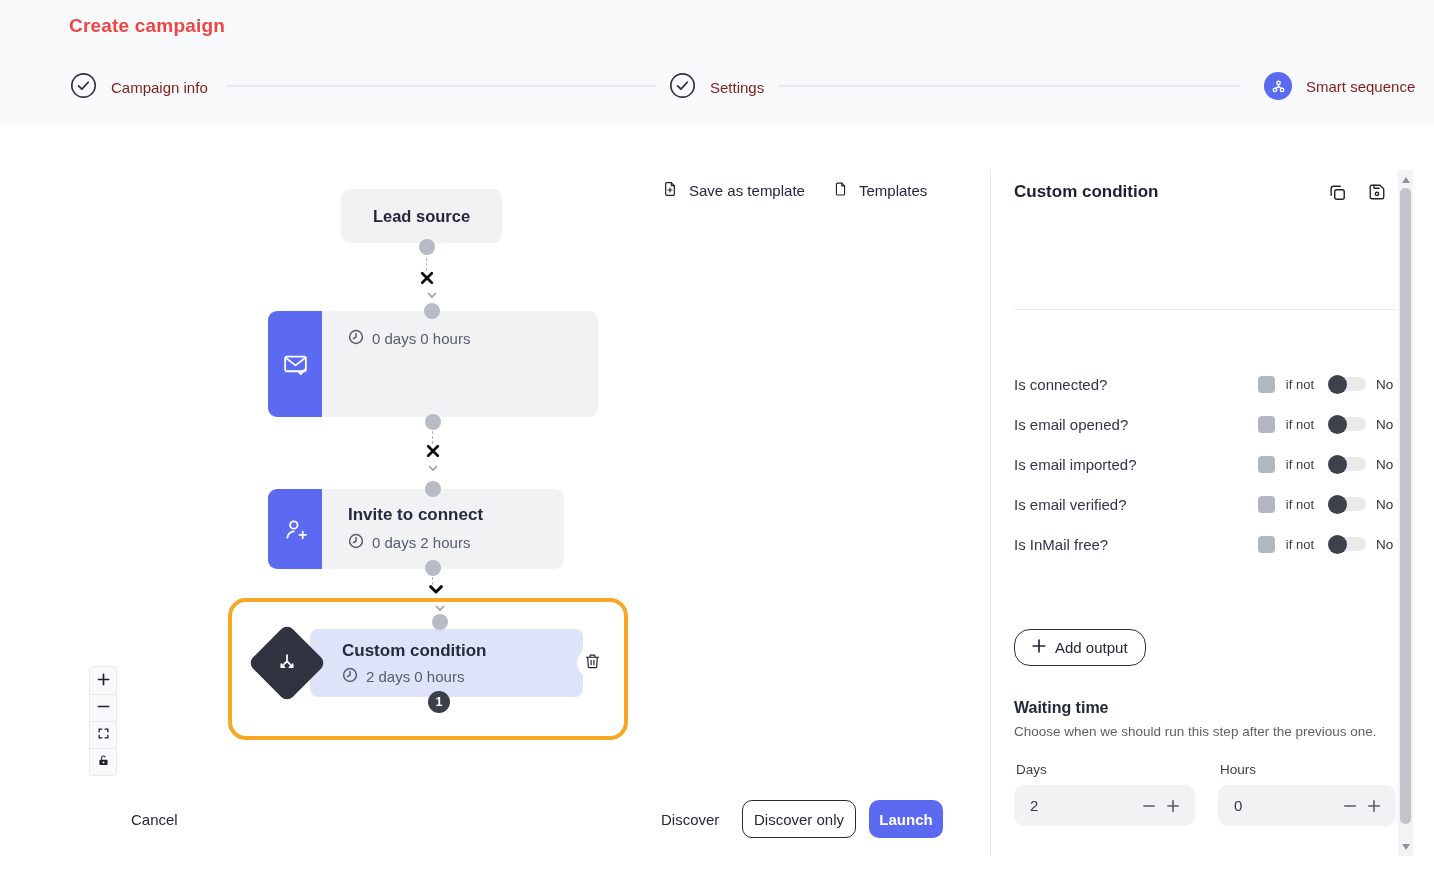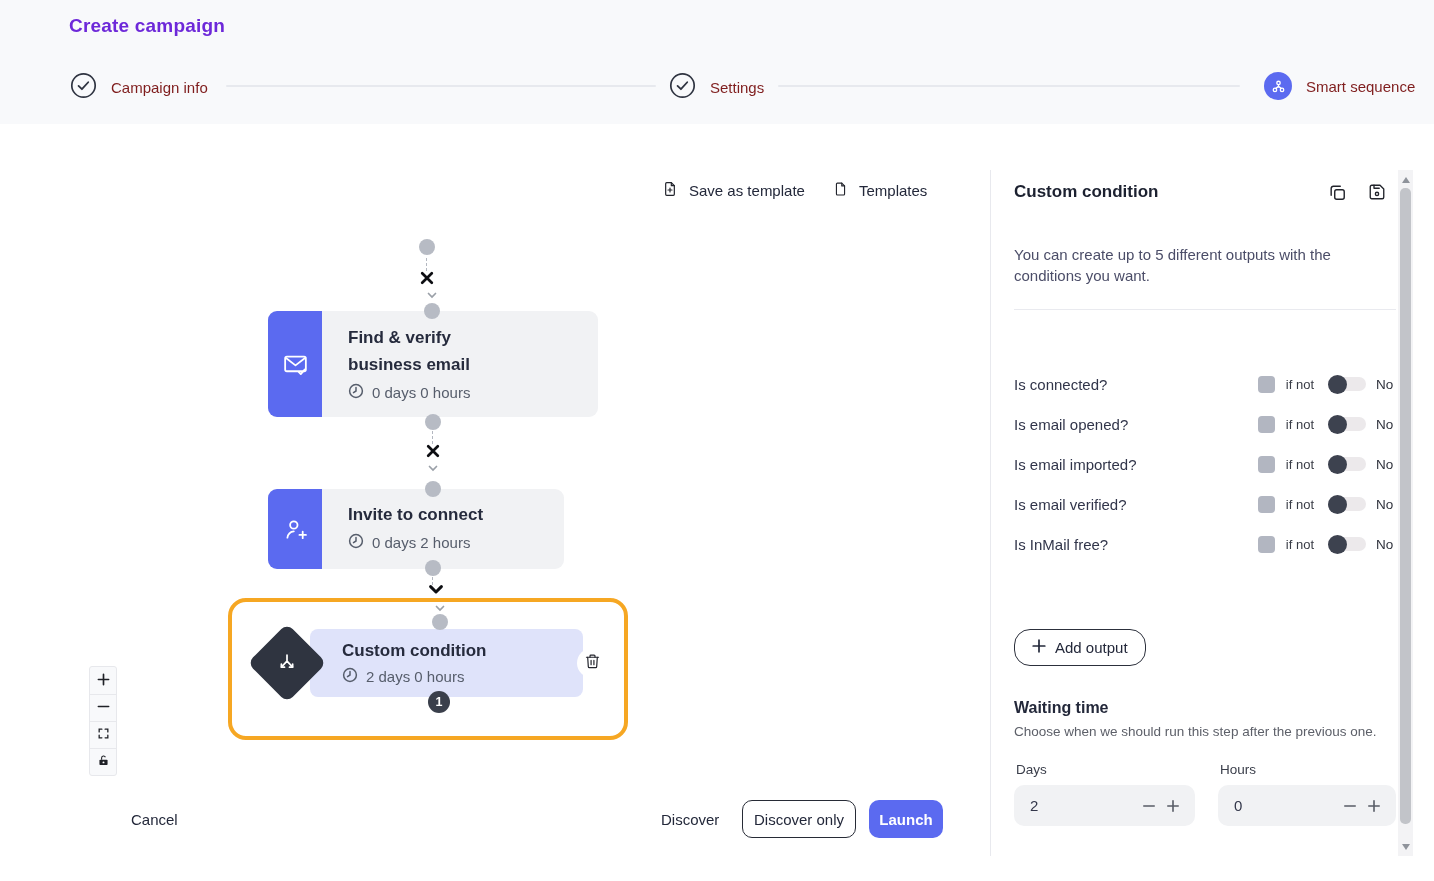--- a/index.html
+++ b/index.html
@@ -4,21 +4,21 @@
 <style>
   html,body{margin:0;padding:0;background:#fff;}
   *{box-sizing:border-box;}
   #app{
     position:relative;width:1434px;height:881px;overflow:hidden;
     font-family:"Liberation Sans",sans-serif;color:#23283a;background:#ffffff;
   }
 
   
   .hdr{position:absolute;left:0;top:0;width:1434px;height:124px;background:#f8f9fb;}
-  .hdr-title{position:absolute;left:69px;top:15px;font-size:19px;font-weight:700;color:#6d28d9;letter-spacing:.2px;}
+  .hdr-title{position:absolute;left:69px;top:15px;font-size:19px;font-weight:700;color:#ef4444;letter-spacing:.2px;}
   .step{position:absolute;display:flex;align-items:center;gap:14px;font-size:15px;color:#7f1d1d;cursor:pointer;}
   .step-line{position:absolute;height:2px;background:#e7e9ee;border-radius:2px;}
   .seq-circle{width:28px;height:28px;border-radius:50%;background:#5b6af0;display:flex;align-items:center;justify-content:center;}
 
   
   .node{position:absolute;display:flex;background:#f1f2f4;border-radius:9px;cursor:pointer;}
   .node-lead{align-items:center;justify-content:center;font-size:16.5px;font-weight:700;color:#23283a;}
   .icon-block{width:54px;flex:0 0 54px;background:#5b6af0;border-radius:9px 0 0 9px;display:flex;align-items:center;justify-content:center;color:#fff;}
   .node-body{padding:13px 0 0 26px;}
   .node-title{font-size:17px;font-weight:700;color:#262b3d;line-height:27px;}
@@ -135,20 +135,23 @@
   <div class="cv-action" style="left:833px;top:180px;">
     <span>
       <svg width="15" height="18" viewBox="0 0 24 24" fill="none" stroke="#23252d" stroke-width="1.8" stroke-linecap="round" stroke-linejoin="round">
           <path d="M14 2.5H7a1.5 1.5 0 0 0-1.5 1.5v16A1.5 1.5 0 0 0 7 21.5h10a1.5 1.5 0 0 0 1.5-1.5V7z"></path>
           <path d="M14 2.5V7h4.5"></path>
         </svg>
     </span>
     <span>Templates</span>
   </div>
 
+  <div class="node node-lead" style="left:341px;top:189px;width:161px;height:54px;">
+    <span>Lead source</span>
+  </div>
 
   <div class="dot" style="left:419px;top:239px;"></div>
   <div class="dash" style="left:426px;top:258px;height:13px;"></div>
   <div class="xmark" style="left:419px;top:270px;">
     <svg width="16" height="16" viewBox="0 0 16 16">
         <path d="M3.2 3.2l9.6 9.6M12.8 3.2L3.2 12.8" stroke="#0d0e12" stroke-width="2.7" stroke-linecap="round"></path>
       </svg>
   </div>
   <div class="ah" style="left:427px;top:292px;">
     <svg width="10" height="8" viewBox="0 0 10 8">
@@ -159,21 +162,20 @@
 
   <div class="node" style="left:268px;top:311px;width:330px;height:106px;">
     <div class="icon-block">
       <svg width="27" height="27" viewBox="0 0 24 24" fill="none" stroke="#fff" stroke-width="1.6" stroke-linecap="round" stroke-linejoin="round">
         <rect x="2.8" y="5" width="18.4" height="13" rx="1.6"></rect>
           <path d="M3.8 6.5L12 12.8l8.2-6.3"></path>
           <path d="M14.8 18.6l1.9 1.9 3.4-4"></path>
       </svg>
     </div>
     <div class="node-body">
-      <div class="node-title" style="max-width:165px;">Find &amp; verify business email</div>
       <div class="delay">
         <span><svg width="16" height="16" viewBox="0 0 16 16" fill="none" stroke="#565d6b" stroke-width="1.5" stroke-linecap="round">
               <circle cx="8" cy="8" r="6.4"></circle>
               <path d="M8 4.6V8L5.5 9.6"></path>
             </svg></span>
         <span>0 days 0 hours</span>
       </div>
     </div>
   </div>
 
@@ -298,21 +300,20 @@
         </svg></span>
   </div>
   <div class="panel-icon-btn" style="left:1368px;top:183px;">
     <span><svg width="18" height="18" viewBox="0 0 24 24" fill="none" stroke="#22242c" stroke-width="1.8" stroke-linecap="round" stroke-linejoin="round">
           <path d="M19 21H5a2 2 0 0 1-2-2V5a2 2 0 0 1 2-2h11l5 5v11a2 2 0 0 1-2 2z"></path>
           <circle cx="12" cy="14.5" r="2.2"></circle>
           <path d="M8 3v4h7"></path>
         </svg></span>
   </div>
 
-  <div class="panel-desc">You can create up to 5 different outputs with the conditions you want.</div>
   <div class="panel-div-h"></div>
 
 
   <div class="cond-rows">
     <div class="cond-row">
       <span class="cond-label">Is connected?</span>
       <span class="cond-right">
         <span class="cbx"></span>
         <span class="cond-mod">if not</span>
         <span class="toggle">

